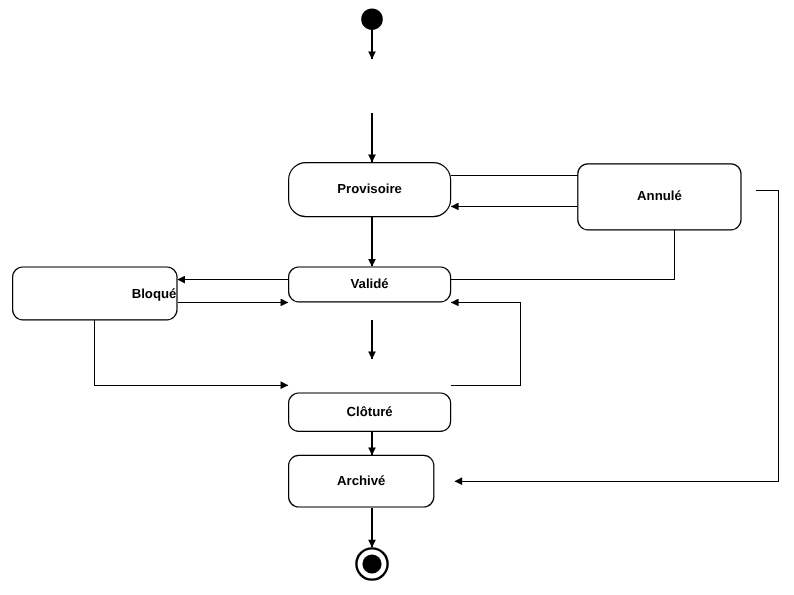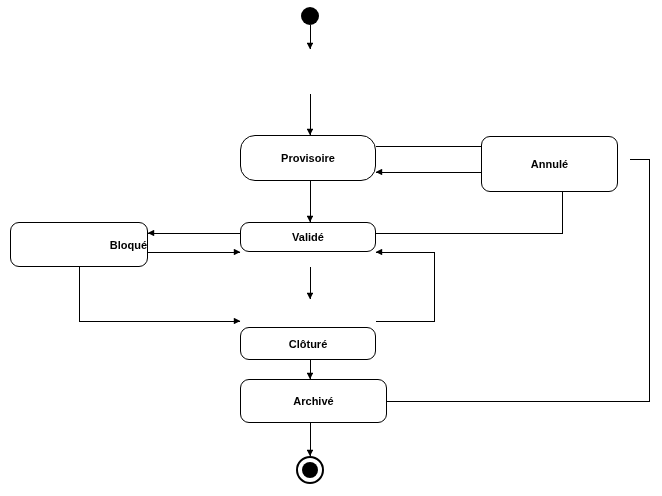--- a/index.html
+++ b/index.html
@@ -71,21 +71,21 @@
     border-radius: 50%;
     background: #000000;
   }
   
   .state-nouveau    { left: 240px; top:  49px; width: 136px; height: 45px; }
   .state-provisoire { left: 240px; top: 135px; width: 136px; height: 46px; border-radius: 15px; }
   .state-annule     { left: 481px; top: 136px; width: 137px; height: 56px; }
   .state-bloque     { left:  10px; top: 222px; width: 138px; height: 45px; justify-content: flex-end; }
   .state-valide     { left: 240px; top: 222px; width: 136px; height: 30px; }
   .state-cloture    { left: 240px; top: 299px; width: 136px; height: 33px; margin-top: 28px; }
-  .state-archive    { left: 240px; top: 379px; width: 147px; height: 44px; }
+  .state-archive    { left: 240px; top: 379px; width: 122px; height: 44px; }
 </style>
 </head>
 <body>
 
 <div class="canvas">
 
   <svg class="edges-layer" width="662" height="496" viewBox="0 0 662 496" xmlns="http://www.w3.org/2000/svg">
     <defs>
       <marker id="arrow" viewBox="0 0 10 10" refX="9.5" refY="5" markerWidth="8" markerHeight="6.5" orient="auto">
         <path d="M0,0 L10,5 L0,10 z" fill="#000000"></path>

